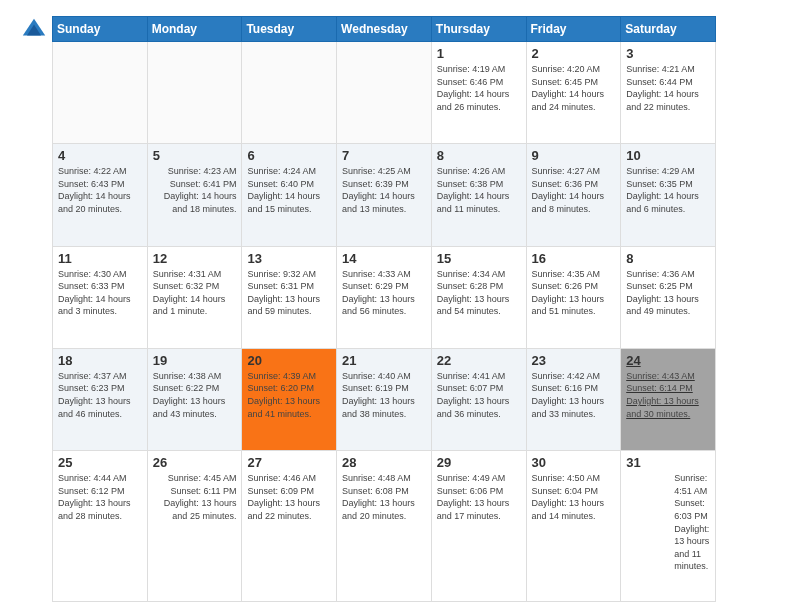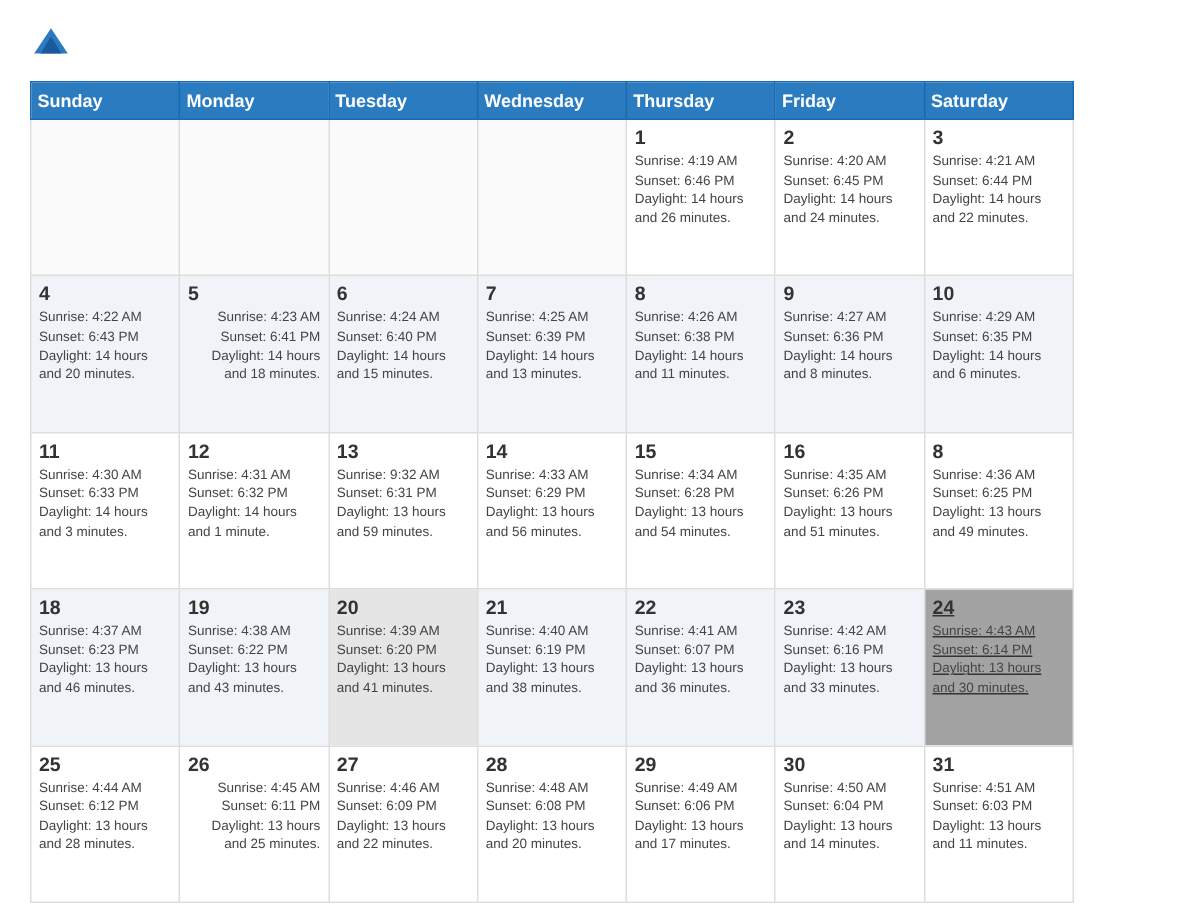--- a/index.html
+++ b/index.html
@@ -8,21 +8,21 @@
       background: #fff;
       width: 792px;
       height: 612px;
       overflow: hidden;
     }
     .page {
       width: 736px;
       height: 612px;
       padding: 16px 20px 10px 20px;
       display: flex;
-      flex-direction: column;
+      flex-direction: row;
     }
     .header {
       display: flex;
       justify-content: space-between;
       align-items: flex-start;
       margin-bottom: 10px;
     }
     .logo {
       display: flex;
       align-items: center;
@@ -275,21 +275,21 @@
 Daylight: 13 hours
 and 46 minutes.</div>
           </td>
           <td style="background: rgb(240, 244, 248);">
             <span class="day-number">19</span>
             <div class="day-info" style="white-space: pre-line;">Sunrise: 4:38 AM
 Sunset: 6:22 PM
 Daylight: 13 hours
 and 43 minutes.</div>
           </td>
-          <td style="background: #e5e5e5;">
+          <td style="background: #f97316;">
             <span class="day-number">20</span>
             <div class="day-info" style="white-space: pre-line;">Sunrise: 4:39 AM
 Sunset: 6:20 PM
 Daylight: 13 hours
 and 41 minutes.</div>
           </td>
           <td style="background: rgb(240, 244, 248);">
             <span class="day-number">21</span>
             <div class="day-info" style="white-space: pre-line;">Sunrise: 4:40 AM
 Sunset: 6:19 PM
@@ -356,21 +356,21 @@
           </td>
           <td>
             <span class="day-number">30</span>
             <div class="day-info" style="white-space: pre-line;">Sunrise: 4:50 AM
 Sunset: 6:04 PM
 Daylight: 13 hours
 and 14 minutes.</div>
           </td>
           <td>
             <span class="day-number">31</span>
-            <div class="day-info" style="white-space: pre-line;">Sunrise: 4:51 AM
+            <div class="day-info" style="white-space: pre-line; margin-left: 48px;">Sunrise: 4:51 AM
 Sunset: 6:03 PM
 Daylight: 13 hours
 and 11 minutes.</div>
           </td>
         </tr>
       </tbody>
   </table>
 </div>
 
 </body></html>

